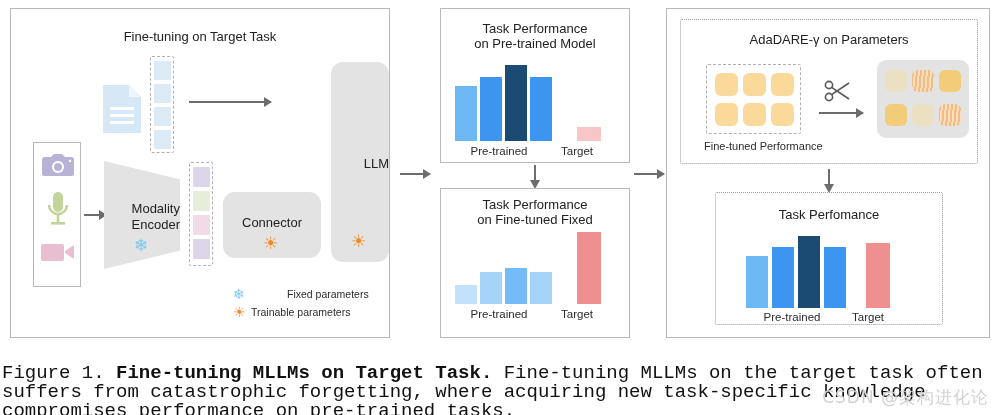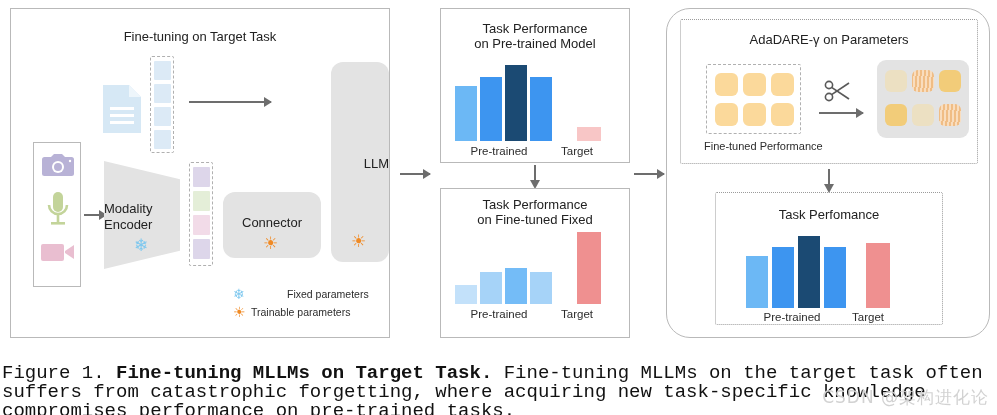--- a/index.html
+++ b/index.html
@@ -17,21 +17,21 @@
   .arrow-dn{position:absolute;width:2px;background:#6d6d6d;}
   .arrow-dn:after{content:"";position:absolute;bottom:-8px;left:-4px;border-top:9px solid #6d6d6d;border-left:5px solid transparent;border-right:5px solid transparent;}
   .bar{position:absolute;bottom:0;}
   .axis-lbl{position:absolute;font-size:11.5px;color:#2c2c2c;text-align:center;}
   .legend-txt{position:absolute;font-size:10.5px;color:#2c2c2c;white-space:nowrap;}
   .pblock{position:absolute;border-radius:6px;}
   .caption{position:absolute;left:2px;top:364px;width:993px;font-family:Liberation Mono, monospace;font-size:19px;line-height:19px;color:#111;}
   .caption b{font-weight:bold;}
   .watermark{position:absolute;right:8px;top:386px;font-size:17px;color:#d2d2d2;letter-spacing:1px;font-family:"DejaVu Sans",sans-serif;}
   .trapz{position:absolute;background:#e3e3e3;clip-path:polygon(0% 0%,100% 17%,100% 83%,0% 100%);}
-  .enc-lbl{position:absolute;width:100%;text-align:left;font-size:13px;color:#222;line-height:16px;}
+  .enc-lbl{position:absolute;width:100%;text-align:right;font-size:13px;color:#222;line-height:16px;}
   .snow{position:absolute;font-size:17px;color:#7ec8ef;line-height:1;}
   .sun{position:absolute;font-size:17px;color:#f08a24;line-height:1;}
   .modbox{position:absolute;border:1px solid #b9b9b9;background:#fff;box-sizing:border-box;}
   svg{display:block;}
 </style>
 </head>
 <body>
 
 <div class="fig">
 
@@ -144,21 +144,21 @@
       <div class="bar" style="left:50px;width:22px;height:36px;background:#74bcf7;"></div>
       <div class="bar" style="left:75px;width:22px;height:32px;background:#a6d3f8;"></div>
       <div class="bar" style="left:122px;width:24px;height:72px;background:#ef9090;"></div>
     </div>
     <span class="axis-lbl" style="left:10px;top:119px;width:96px;">Pre-trained</span>
     <span class="axis-lbl" style="left:112px;top:119px;width:48px;">Target</span>
   </div>
 
   <div class="arrow" style="left:634px;top:173px;width:30px;"></div>
 
-  <div class="panel" style="left:666px;top:8px;width:324px;height:330px;border-radius:24px;">
+  <div class="panel" style="left:666px;top:8px;width:324px;height:330px;">
 
     <div class="dotbox" style="left:13px;top:10px;width:298px;height:145px;">
       <div class="panel-title" style="top:12px;">AdaDARE-γ on Parameters</div>
 
       <div class="dashbox" style="left:25px;top:44px;width:95px;height:70px;">
         <div class="pblock" style="left:8px;top:8px;width:23px;height:23px;background:#fbd99b;"></div>
         <div class="pblock" style="left:36px;top:8px;width:23px;height:23px;background:#fbd99b;"></div>
         <div class="pblock" style="left:64px;top:8px;width:23px;height:23px;background:#fbd99b;"></div>
         <div class="pblock" style="left:8px;top:38px;width:23px;height:23px;background:#fbd99b;"></div>
         <div class="pblock" style="left:36px;top:38px;width:23px;height:23px;background:#fbd99b;"></div>

